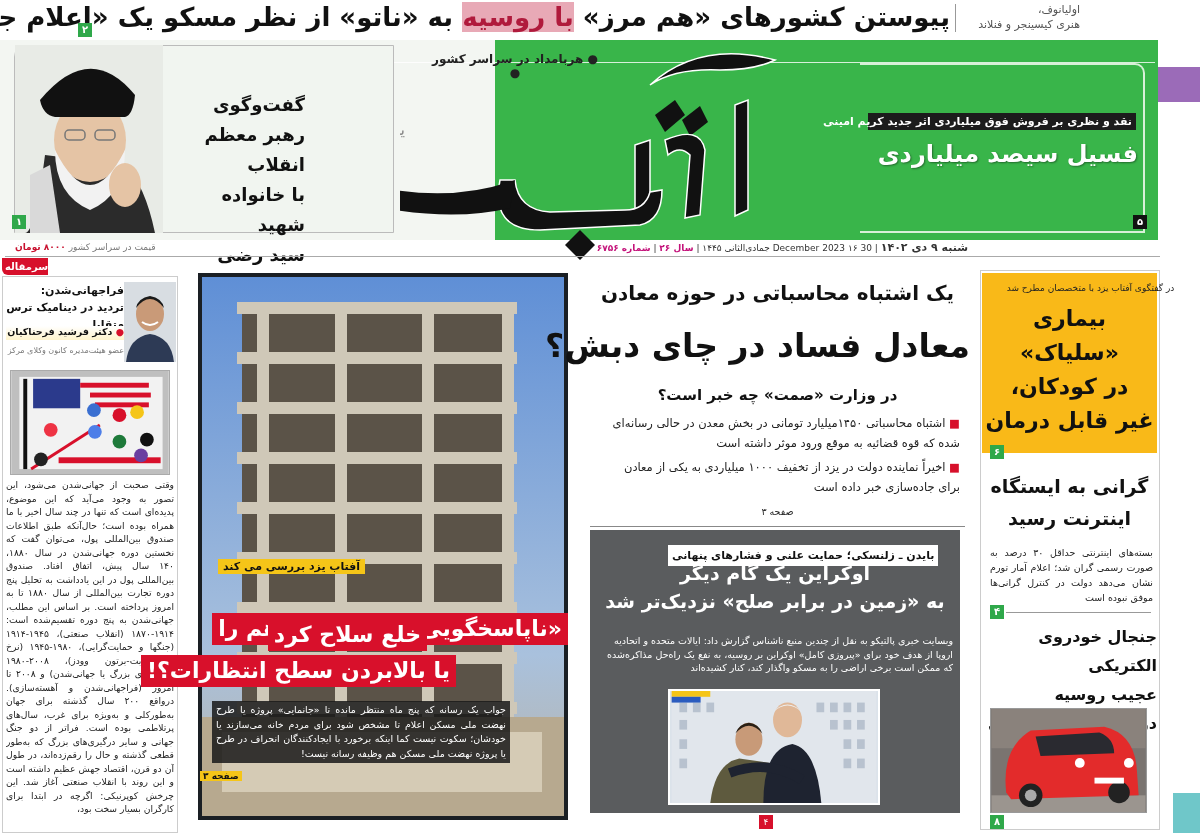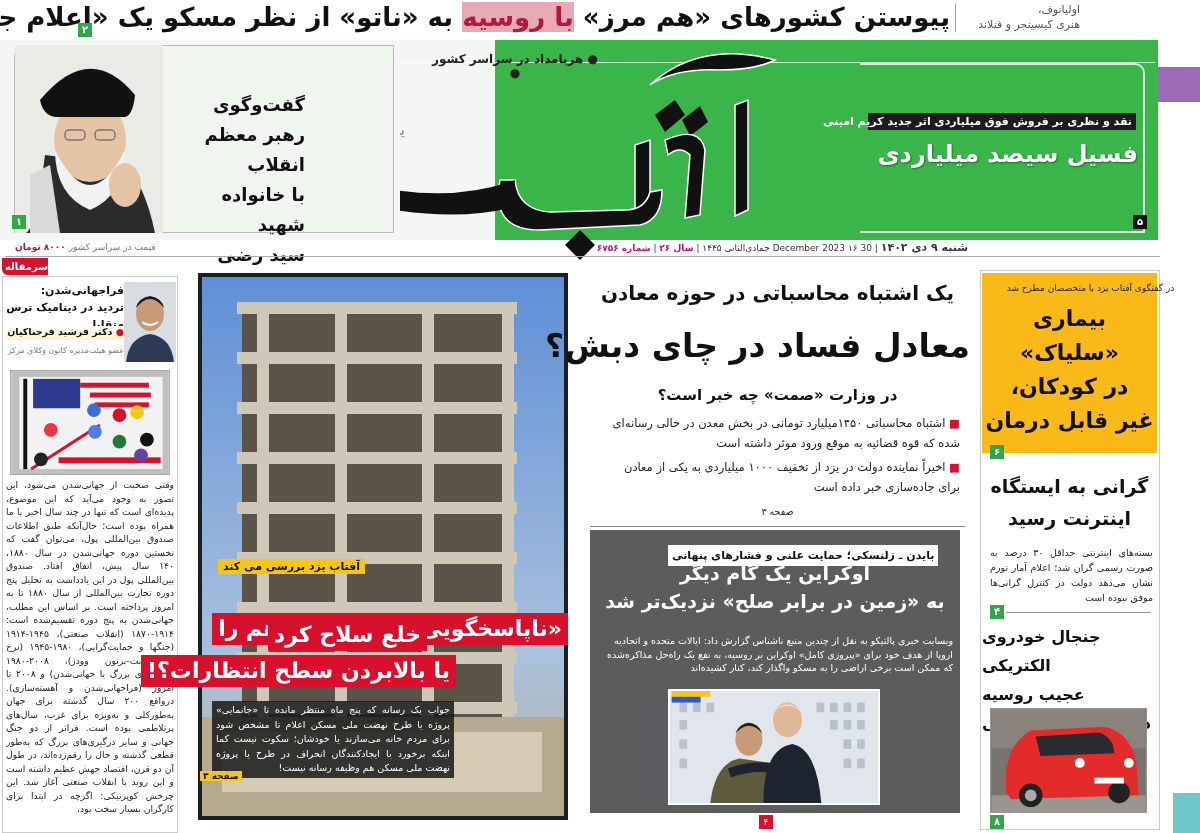--- a/index.html
+++ b/index.html
@@ -54,21 +54,21 @@
   #editorial-body { left: 6px; top: 478px; width: 168px; height: 355px; font-size: 9.2px; line-height: 13.5px; text-align: justify; overflow: hidden; color: #222; }
 
   
   #building-frame { left: 198px; top: 273px; width: 370px; height: 547px; background: #1a1f24; }
   #building-photo { left: 202px; top: 277px; width: 362px; height: 539px; }
   #building-kicker { left: 218px; top: 559px; background: #f5c518; color: #111; font-size: 11px; font-weight: bold; padding: 1px 5px; white-space: nowrap; }
   .red-line { position: absolute; background: #d8102b; color: #fff; font-weight: bold; font-size: 22px; padding: 0 6px; white-space: nowrap; line-height: 32px; }
   #rh1 { right: 632px; top: 613px; }
   #rh2 { right: 773px; top: 619px; }
   #rh3 { right: 744px; top: 655px; }
-  #building-dek { left: 212px; top: 701px; width: 242px; background: rgba(25,25,25,.85); color: #fff; font-size: 9.5px; line-height: 14.5px; padding: 2px 4px; text-align: justify; }
+  #building-dek { left: 212px; top: 701px; width: 298px; background: rgba(25,25,25,.85); color: #fff; font-size: 9.5px; line-height: 14.5px; padding: 2px 4px; text-align: justify; }
   #building-page { left: 200px; top: 771px; background: #f5c518; color: #111; font-size: 9px; font-weight: bold; padding: 0 3px; }
 
   
   #main-kicker { left: 590px; top: 281px; width: 375px; font-size: 20px; font-weight: bold; text-align: center; }
   #main-title { left: 585px; top: 326px; width: 385px; font-size: 33px; font-weight: bold; text-align: center; white-space: nowrap; }
   #main-sub { left: 590px; top: 386px; width: 375px; font-size: 15px; font-weight: bold; text-align: center; }
   #main-bullets { left: 600px; top: 413px; width: 360px; font-size: 11.5px; line-height: 20px; text-align: right; color: #222; }
   #main-bullets .b { color: #d7102b; }
   #main-bullets p { margin-bottom: 4px; }
   #main-page { left: 590px; top: 506px; width: 375px; font-size: 9.5px; text-align: center; color: #222; }
@@ -85,21 +85,21 @@
   
   #right-col { left: 980px; top: 270px; width: 180px; height: 560px; border: 1px solid #ccc; }
   #yellow-box { left: 982px; top: 273px; width: 175px; height: 180px; background: #f9b918; }
   #yellow-kicker { left: 982px; top: 283px; width: 175px; font-size: 9px; color: #222; text-align: center; margin-left: 21px; }
   #yellow-title { left: 982px; top: 302px; width: 175px; font-size: 22px; font-weight: bold; line-height: 34px; text-align: center; color: #111; }
   #yellow-page { left: 990px; top: 445px; }
   #internet-title { left: 982px; top: 470px; width: 175px; font-size: 19px; font-weight: bold; line-height: 32px; text-align: center; }
   #internet-body { left: 990px; top: 545px; width: 163px; font-size: 9.5px; line-height: 15px; text-align: justify; color: #222; }
   #internet-page { left: 990px; top: 605px; }
   #internet-rule { left: 1006px; top: 612px; width: 145px; height: 1px; background: #999; }
-  #car-title { left: 982px; top: 622px; width: 175px; font-size: 16px; font-weight: bold; line-height: 29px; text-align: left; }
+  #car-title { left: 982px; top: 622px; width: 175px; font-size: 16px; font-weight: bold; line-height: 29px; text-align: right; }
   #car-photo { left: 990px; top: 708px; width: 157px; height: 105px; border: 1px solid #999; background: #7d7d7d; overflow: hidden; }
   #car-page { left: 990px; top: 815px; }
 </style>
 </head>
 <body>
 
 <div id="top-headline" class="abs"><span>پیوستن کشورهای «هم مرز» </span><span class="hl">با روسیه</span><span> به «ناتو» از نظر مسکو یک «اعلام جنگ» است!</span></div>
 <div id="top-page" class="abs page-badge">۲</div>
 <div id="top-sep" class="abs"></div>
 <div id="top-kicker" class="abs">

